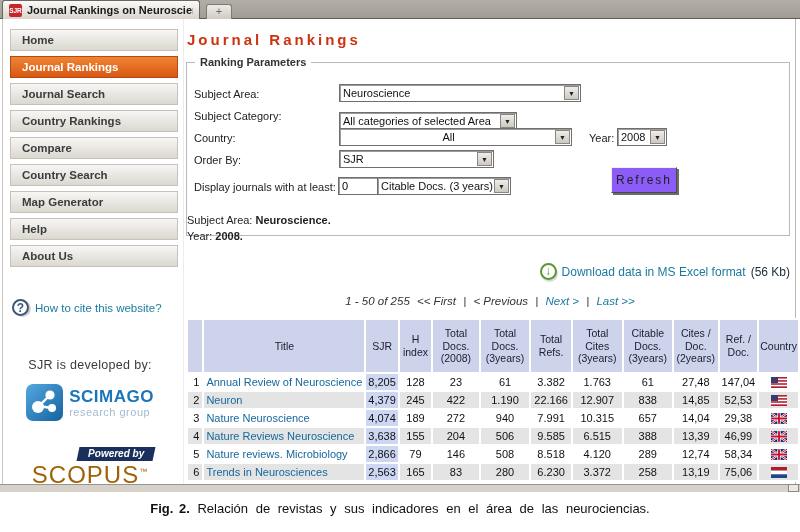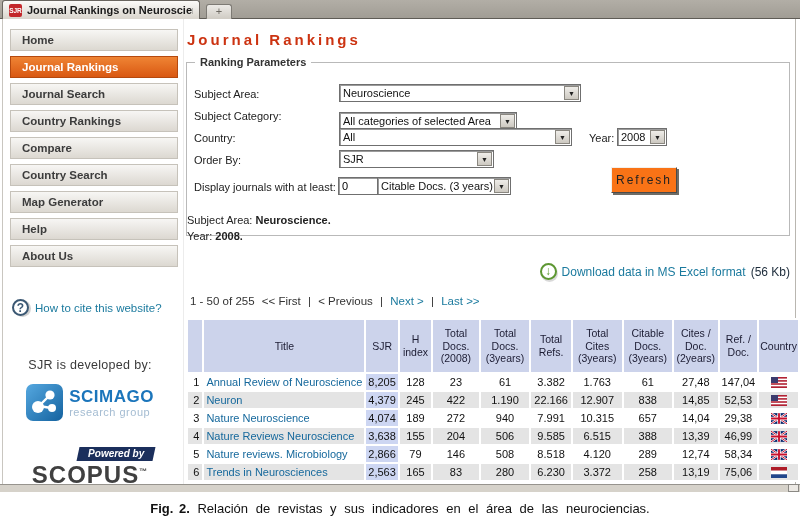--- a/index.html
+++ b/index.html
@@ -39,53 +39,53 @@
   .devby { position:absolute; left:0; top:358px; width:180px; text-align:center; font-size:12.5px; color:#3a3a3a; letter-spacing:.3px; }
   .scimago { position:absolute; left:0; top:384px; width:180px; display:flex; justify-content:center; align-items:center; gap:6px; }
   .scimago-icon { width:37px; height:37px; border-radius:7px; background:linear-gradient(135deg,#55a8e0,#14629f); flex:0 0 auto; }
   .scimago-txt .nm { font-size:17px; font-weight:bold; color:#1b75bb; letter-spacing:.5px; line-height:18px; }
   .scimago-txt .sub { font-size:11px; color:#a4bcd2; letter-spacing:.5px; }
 
   .scopus { position:absolute; left:0; top:443px; width:180px; text-align:center; }
   .poweredby { display:inline-block; background:#1b2f5c; color:#fff; font-size:10px; font-weight:bold; font-style:italic;
                padding:1px 10px 2px 10px; transform:skewX(-12deg); margin-left:52px; }
   .poweredby span { display:inline-block; transform:skewX(12deg); }
-  .scopus-name { font-size:24px; font-weight:bold; color:#404040; letter-spacing:1px; line-height:22px; }
+  .scopus-name { font-size:24px; font-weight:normal; color:#a16207; letter-spacing:1px; line-height:22px; }
   .scopus-name sup { font-size:8px; }
 
   
   .page-title { position:absolute; left:187px; top:31px; font-size:15px; font-weight:bold; color:#cc3311; letter-spacing:3px; }
 
   .params { position:absolute; left:186px; top:62px; width:604px; height:174px; border:1px solid #b9b9b9; }
   .params .legend { position:absolute; left:8px; top:-7px; background:#fff; padding:0 5px; font-size:11px; font-weight:bold; color:#333; }
   .frm-label { position:absolute; font-size:11px; color:#222; }
   .sel { position:absolute; height:18px; background:#fff; border:1px solid #6f6f6f;
          box-shadow:inset 1px 1px 0 #9b9b9b; display:flex; align-items:center; }
   .sel .sel-text { flex:1; font-size:11px; color:#111; padding-left:3px; white-space:nowrap; overflow:hidden; }
   .sel .sel-arrow { width:15px; height:14px; margin:1px; background:linear-gradient(#efede9,#cdc9c1); border:1px solid #8a8780;
                     font-size:7px; color:#222; text-align:center; line-height:14px; flex:0 0 auto; }
   .sel .sel-arrow::after { content:"▼"; }
   .txt-input { position:absolute; height:18px; border:1px solid #6f6f6f; box-shadow:inset 1px 1px 0 #9b9b9b;
                font-size:11px; padding-left:3px; font-family:"Liberation Sans",sans-serif; }
-  .refresh-btn { position:absolute; left:424px; top:104px; width:66px; height:26px; background:#f97316;
+  .refresh-btn { position:absolute; left:424px; top:104px; width:66px; height:26px; background:#8b5cf6;
                  border:1px solid #4a4a4a; border-top-color:#f2f0ec; border-left-color:#f2f0ec;
                  box-shadow:2px 2px 0 #6e6c66; font-size:12px; color:#222; letter-spacing:2px;
                  font-family:"Liberation Sans",sans-serif; cursor:pointer; }
 
   .summary { position:absolute; left:187px; top:212px; font-size:11px; color:#222; line-height:16px; }
   .summary b { font-weight:bold; }
 
   .dl-row { position:absolute; left:186px; top:263px; width:604px; text-align:right; font-size:12px; }
   .dl-row .inner { display:inline-flex; align-items:center; gap:5px; }
   .dl-icon { width:17px; height:17px; border:2px solid #5d9732; border-radius:50%; color:#5d9732; background:#fff;
              font-size:12px; font-weight:bold; line-height:13px; text-align:center; box-shadow:1px 2px 0 rgba(0,0,0,.15); }
   .dl-link { color:#1b7a9e; }
   .dl-size { color:#1c2b3a; }
 
-  .pager { position:absolute; left:186px; top:295px; width:604px; text-align:left; font-size:11.5px; color:#333; }
+  .pager { position:absolute; left:186px; top:295px; width:604px; text-align:center; font-size:11.5px; color:#333;font-style:italic; }
   .pager span { margin-left:4px; }
   .pager .lnk { color:#1b7a9e; cursor:pointer; }
 
   
   .rank-table { position:absolute; left:186px; top:318px; border-collapse:separate; border-spacing:2px; background:#fff; }
   .rank-table th { background:#ccd3eb; font-size:10.5px; font-weight:normal; color:#1c1c33; text-align:center;
                    line-height:1.2; padding:2px 1px; height:52px; vertical-align:middle; }
   .rank-table td { font-size:11px; color:#111; text-align:center; height:16px; padding:0 2px;
                    background:#fff; white-space:nowrap; }
   .rank-table tr.alt td { background:#e4e4e4; }
@@ -166,21 +166,21 @@
       <span class="sel-arrow"></span>
     </div>
 
     <div class="frm-label" style="left:7px; top:47px;">Subject Category:</div>
     <div class="sel" style="left:152px; top:49px; width:178px;">
       <span class="sel-text">All categories of selected Area</span>
       <span class="sel-arrow"></span>
     </div>
 
     <div class="frm-label" style="left:7px; top:69px;">Country:</div>
-    <div class="sel" style="left:152px; top:65px; width:233px;">
+    <div class="sel" style="left:152px; top:65px; width:233px;text-align:center;">
       <span class="sel-text">All</span>
       <span class="sel-arrow"></span>
     </div>
     <div class="frm-label" style="left:402px; top:69px;">Year:</div>
     <div class="sel" style="left:430px; top:65px; width:50px;">
       <span class="sel-text">2008</span>
       <span class="sel-arrow"></span>
     </div>
 
     <div class="frm-label" style="left:7px; top:91px;">Order By:</div>

